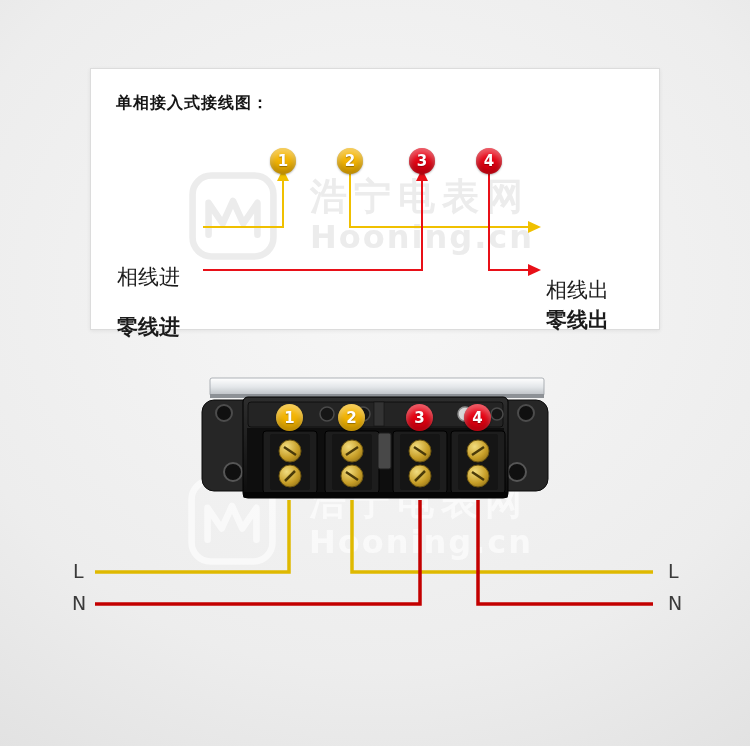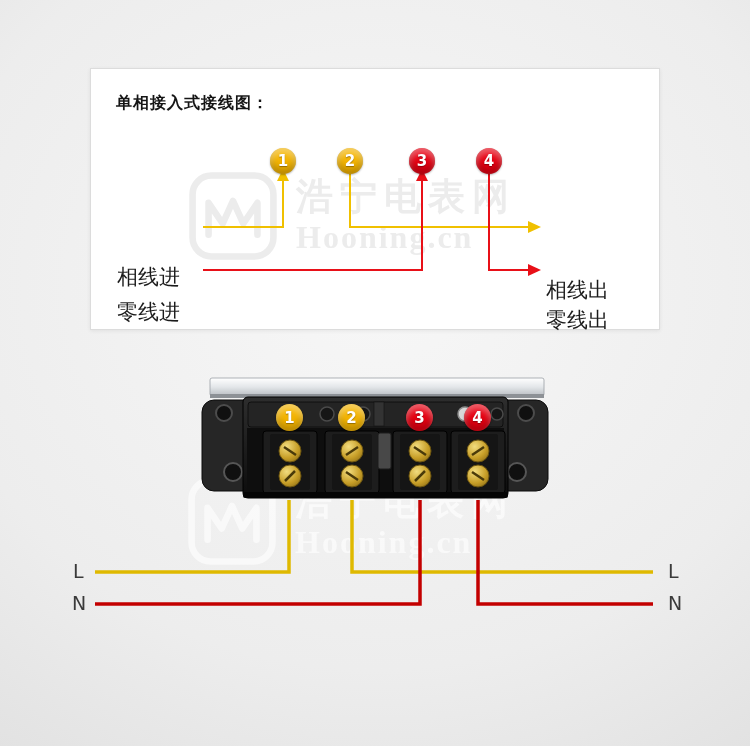--- a/index.html
+++ b/index.html
@@ -12,21 +12,21 @@
   .panel {
     position:absolute; left:90px; top:68px; width:570px; height:262px;
     background:#ffffff; border:1px solid #dcdcdc; box-shadow:0 1px 4px rgba(0,0,0,0.07);
     z-index:1;
   }
   .panel-title {
     position:absolute; left:25px; top:24px;
     font-size:16px; font-weight:700; color:#151515; letter-spacing:1px;
   }
   
-  .watermark { position:absolute; display:flex; align-items:center; gap:16px; z-index:0;font-family:Liberation Serif, serif; }
+  .watermark { position:absolute; display:flex; align-items:center; gap:30px; z-index:0; }
   .watermark .wm-text { display:flex; flex-direction:column; }
   .wm-cn { font-size:37px; font-weight:700; letter-spacing:7px; line-height:1.15; }
   .wm-en { font-size:32px; font-weight:700; letter-spacing:2px; line-height:1.2; }
   .wm-logo { width:94px; height:94px; flex:0 0 auto; }
   .wm-top { left:95px; top:100px; color:#ececec; z-index:0; }
   .wm-bottom { left:185px; top:474px; color:rgba(255,255,255,0.62); z-index:2; }
   
   .badge {
     position:absolute; width:26px; height:26px; border-radius:50%;
     display:flex; align-items:center; justify-content:center;
@@ -168,23 +168,23 @@
       <path d="M203 270 H422 V181" stroke="#e81018"></path>
       <path d="M489 174 V270 H528" stroke="#e81018"></path>
     </g>
     <polygon points="283,169 277,181 289,181" fill="#f0c000"></polygon>
     <polygon points="541,227 528,221 528,233" fill="#f0c000"></polygon>
     <polygon points="422,169 416,181 428,181" fill="#e81018"></polygon>
     <polygon points="541,270 528,264 528,276" fill="#e81018"></polygon>
   </svg>
 
   <div class="wire-label-top" style="left:117px; top:215px;">相线进</div>
-  <div class="wire-label-top" style="left:117px; top:250px;">零线进</div>
+  <div class="wire-label-top" style="left:117px; top:265px;font-weight:bold;">零线进</div>
   <div class="wire-label-top" style="left:546px; top:228px;">相线出</div>
-  <div class="wire-label-top" style="left:546px; top:258px;">零线出</div>
+  <div class="wire-label-top" style="left:546px; top:258px;font-weight:bold;">零线出</div>
 
   <div class="badge" style="left: 270px; top: 148px; background: rgb(244, 180, 0);">1</div>
   <div class="badge" style="left: 337px; top: 148px; background: rgb(244, 180, 0);">2</div>
   <div class="badge" style="left: 409px; top: 148px; background: rgb(230, 0, 18);">3</div>
   <div class="badge" style="left: 476px; top: 148px; background: rgb(230, 0, 18);">4</div>
 
   <div class="badge sm" style="left: 276px; top: 404px; background: rgb(244, 180, 0);">1</div>
   <div class="badge sm" style="left: 338px; top: 404px; background: rgb(244, 180, 0);">2</div>
   <div class="badge sm" style="left: 406px; top: 404px; background: rgb(230, 0, 18);">3</div>
   <div class="badge sm" style="left: 464px; top: 404px; background: rgb(230, 0, 18);">4</div>

